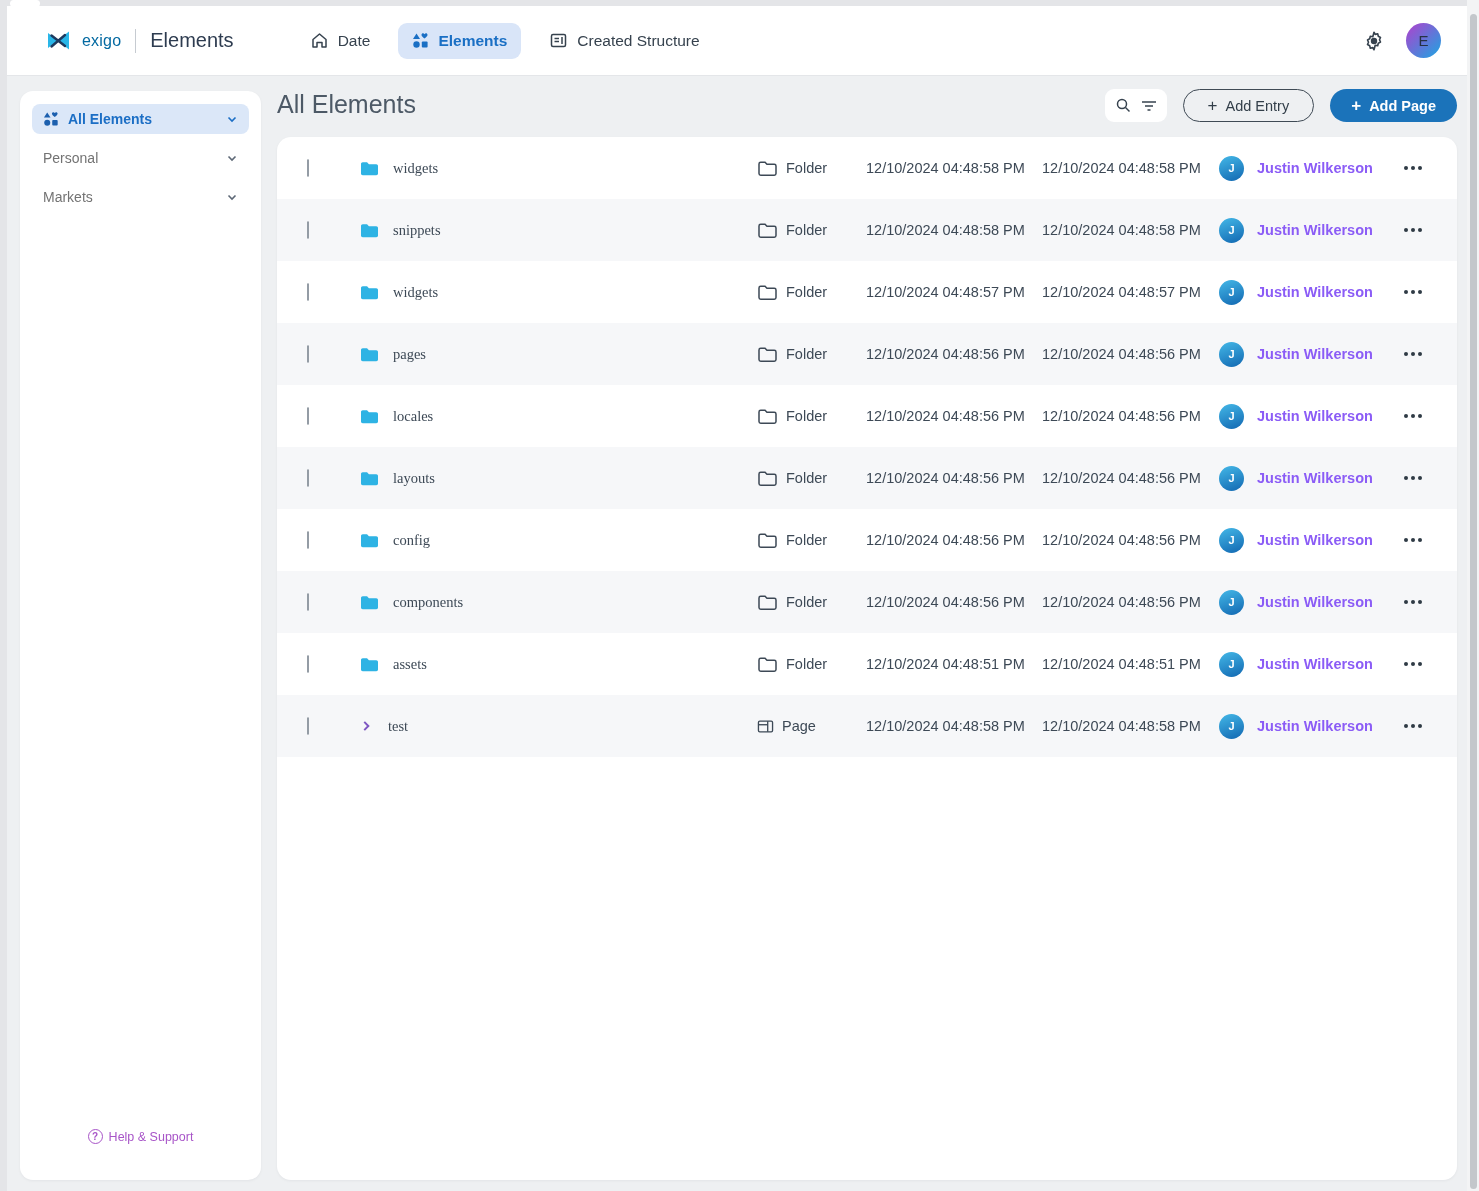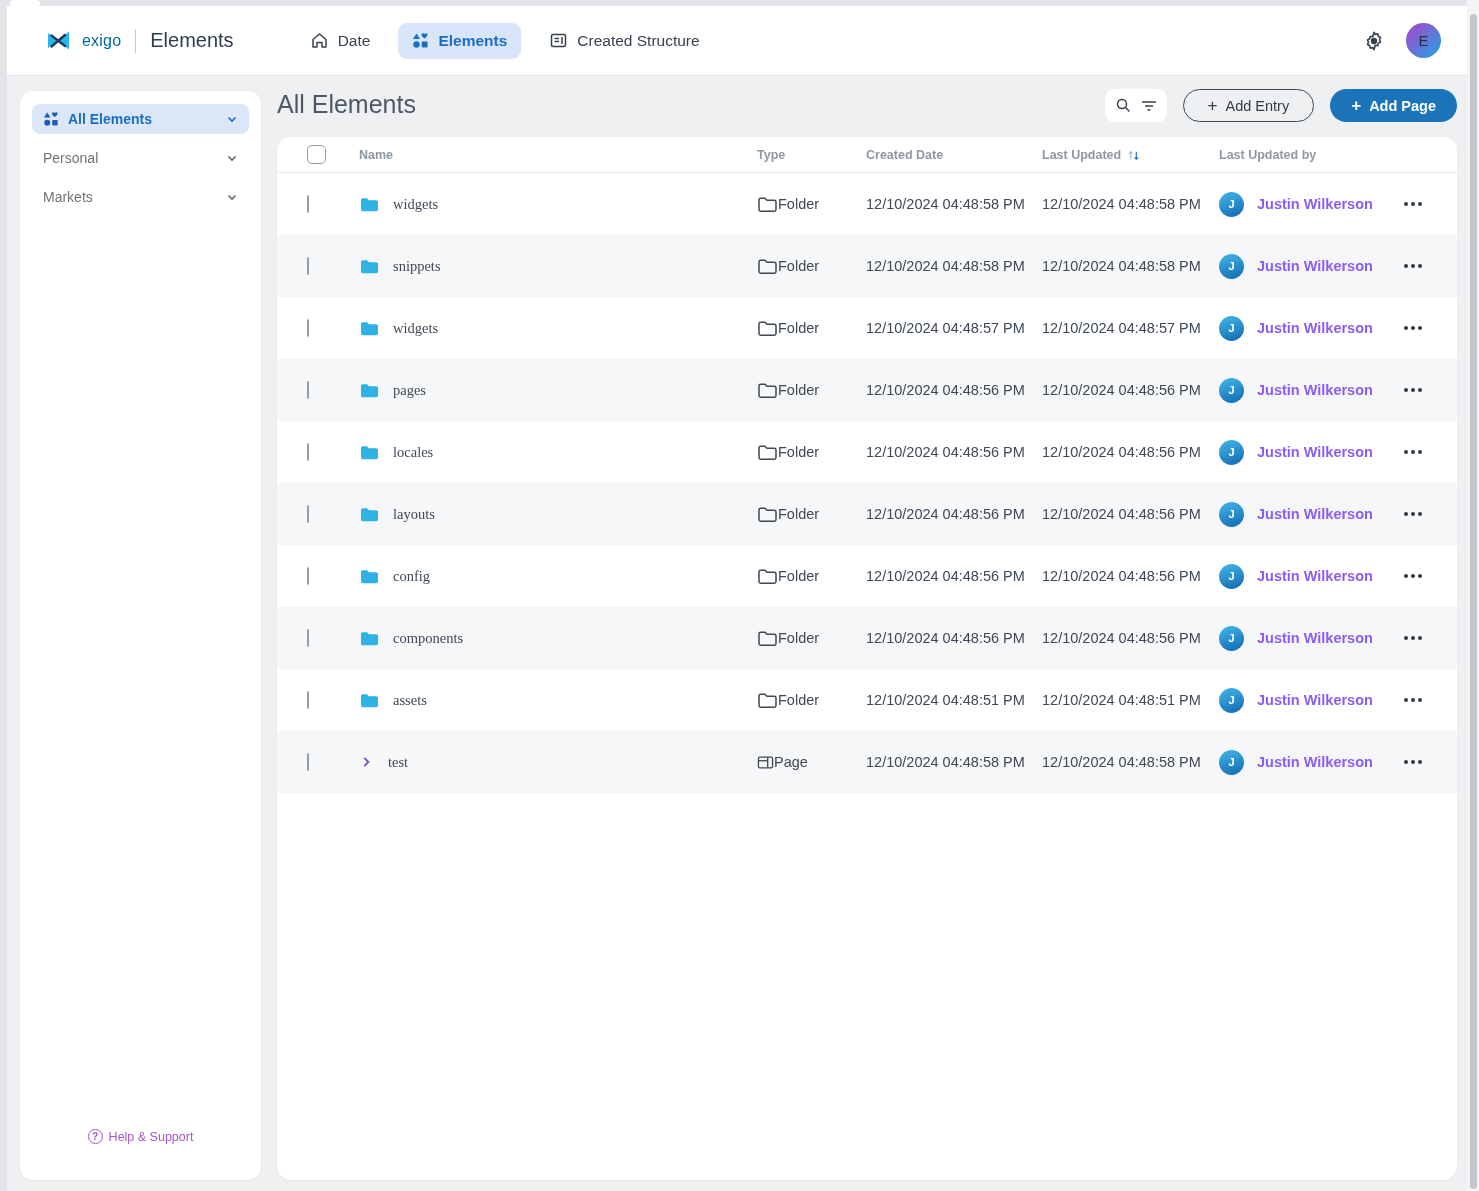--- a/index.html
+++ b/index.html
@@ -73,21 +73,21 @@
   .sort-ic { width:15px; height:15px; margin-top:2px; }
 
   .row { height:62px; font-size:14.5px; color:#3d4956; }
   .row.alt { background:#f6f7f9; }
   .name-cell { display:flex; align-items:center; gap:13px;font-family:Liberation Serif, serif; }
   .folder-glyph { width:21px; height:17px; }
   .expand-chev { width:14px; height:14px; margin-right:2px; }
   .row .expand-chev, .row .page-glyph { display:none; }
   .row.is-page .expand-chev, .row.is-page .page-glyph { display:block; }
   .row.is-folder .folder-glyph.outline { display:block; }
-  .type-cell { display:flex; align-items:center; }
+  .type-cell { display:flex; align-items:center; gap:8px; }
   .by-cell { display:flex; align-items:center; gap:13px; }
   .avatar-j { width:25px; height:25px; border-radius:50%; flex:0 0 auto;
               background:linear-gradient(160deg,#3fb0e2 10%,#1973b9 85%);
               display:flex; align-items:center; justify-content:center;
               color:#fff; font-size:11px; font-weight:700; }
   .by-name { font-weight:700; color:#8b5cf6; }
   .menu-btn { display:flex; gap:3px; justify-content:center; cursor:pointer; padding:6px 2px; }
   .menu-btn i { width:4px; height:4px; border-radius:50%; background:#2f3a45; }
 </style>
 </head>
@@ -202,37 +202,20 @@
       <span class="plus">+</span>
       <span>Add Entry</span>
     </button>
     <button class="btn btn-primary">
       <span class="plus">+</span>
       <span>Add Page</span>
     </button>
   </div>
 
   <div class="card">
-    <div class="grid-cols thead">
-      <div class="th">
-          <span class="checkbox"></span>
-        </div>
-      <div class="th">Name</div>
-      <div class="th">Type</div>
-      <div class="th">Created Date</div>
-      <div class="th">
-        <span>Last Updated</span>
-        <svg class="sort-ic" viewBox="0 0 16 16" fill="none" stroke-width="1.4">
-          <path d="M5 12 V4 M3 6 L5 4 L7 6" stroke="#b6bec6"></path>
-          <path d="M11 4 V12 M9 10 L11 12 L13 10" stroke="#2f80d8"></path>
-        </svg>
-      </div>
-      <div class="th">Last Updated by</div>
-      <div class="th"></div>
-    </div>
     <div>
   <div class="row grid-cols is-folder">
     <div><span class="checkbox"></span></div>
     <div class="name-cell">
 
       <svg class="folder-glyph fill" viewBox="0 0 21 18" fill="#2eb3e4">
         <use href="#folder-shape"></use>
       </svg>
       <span>widgets</span>
     </div>

